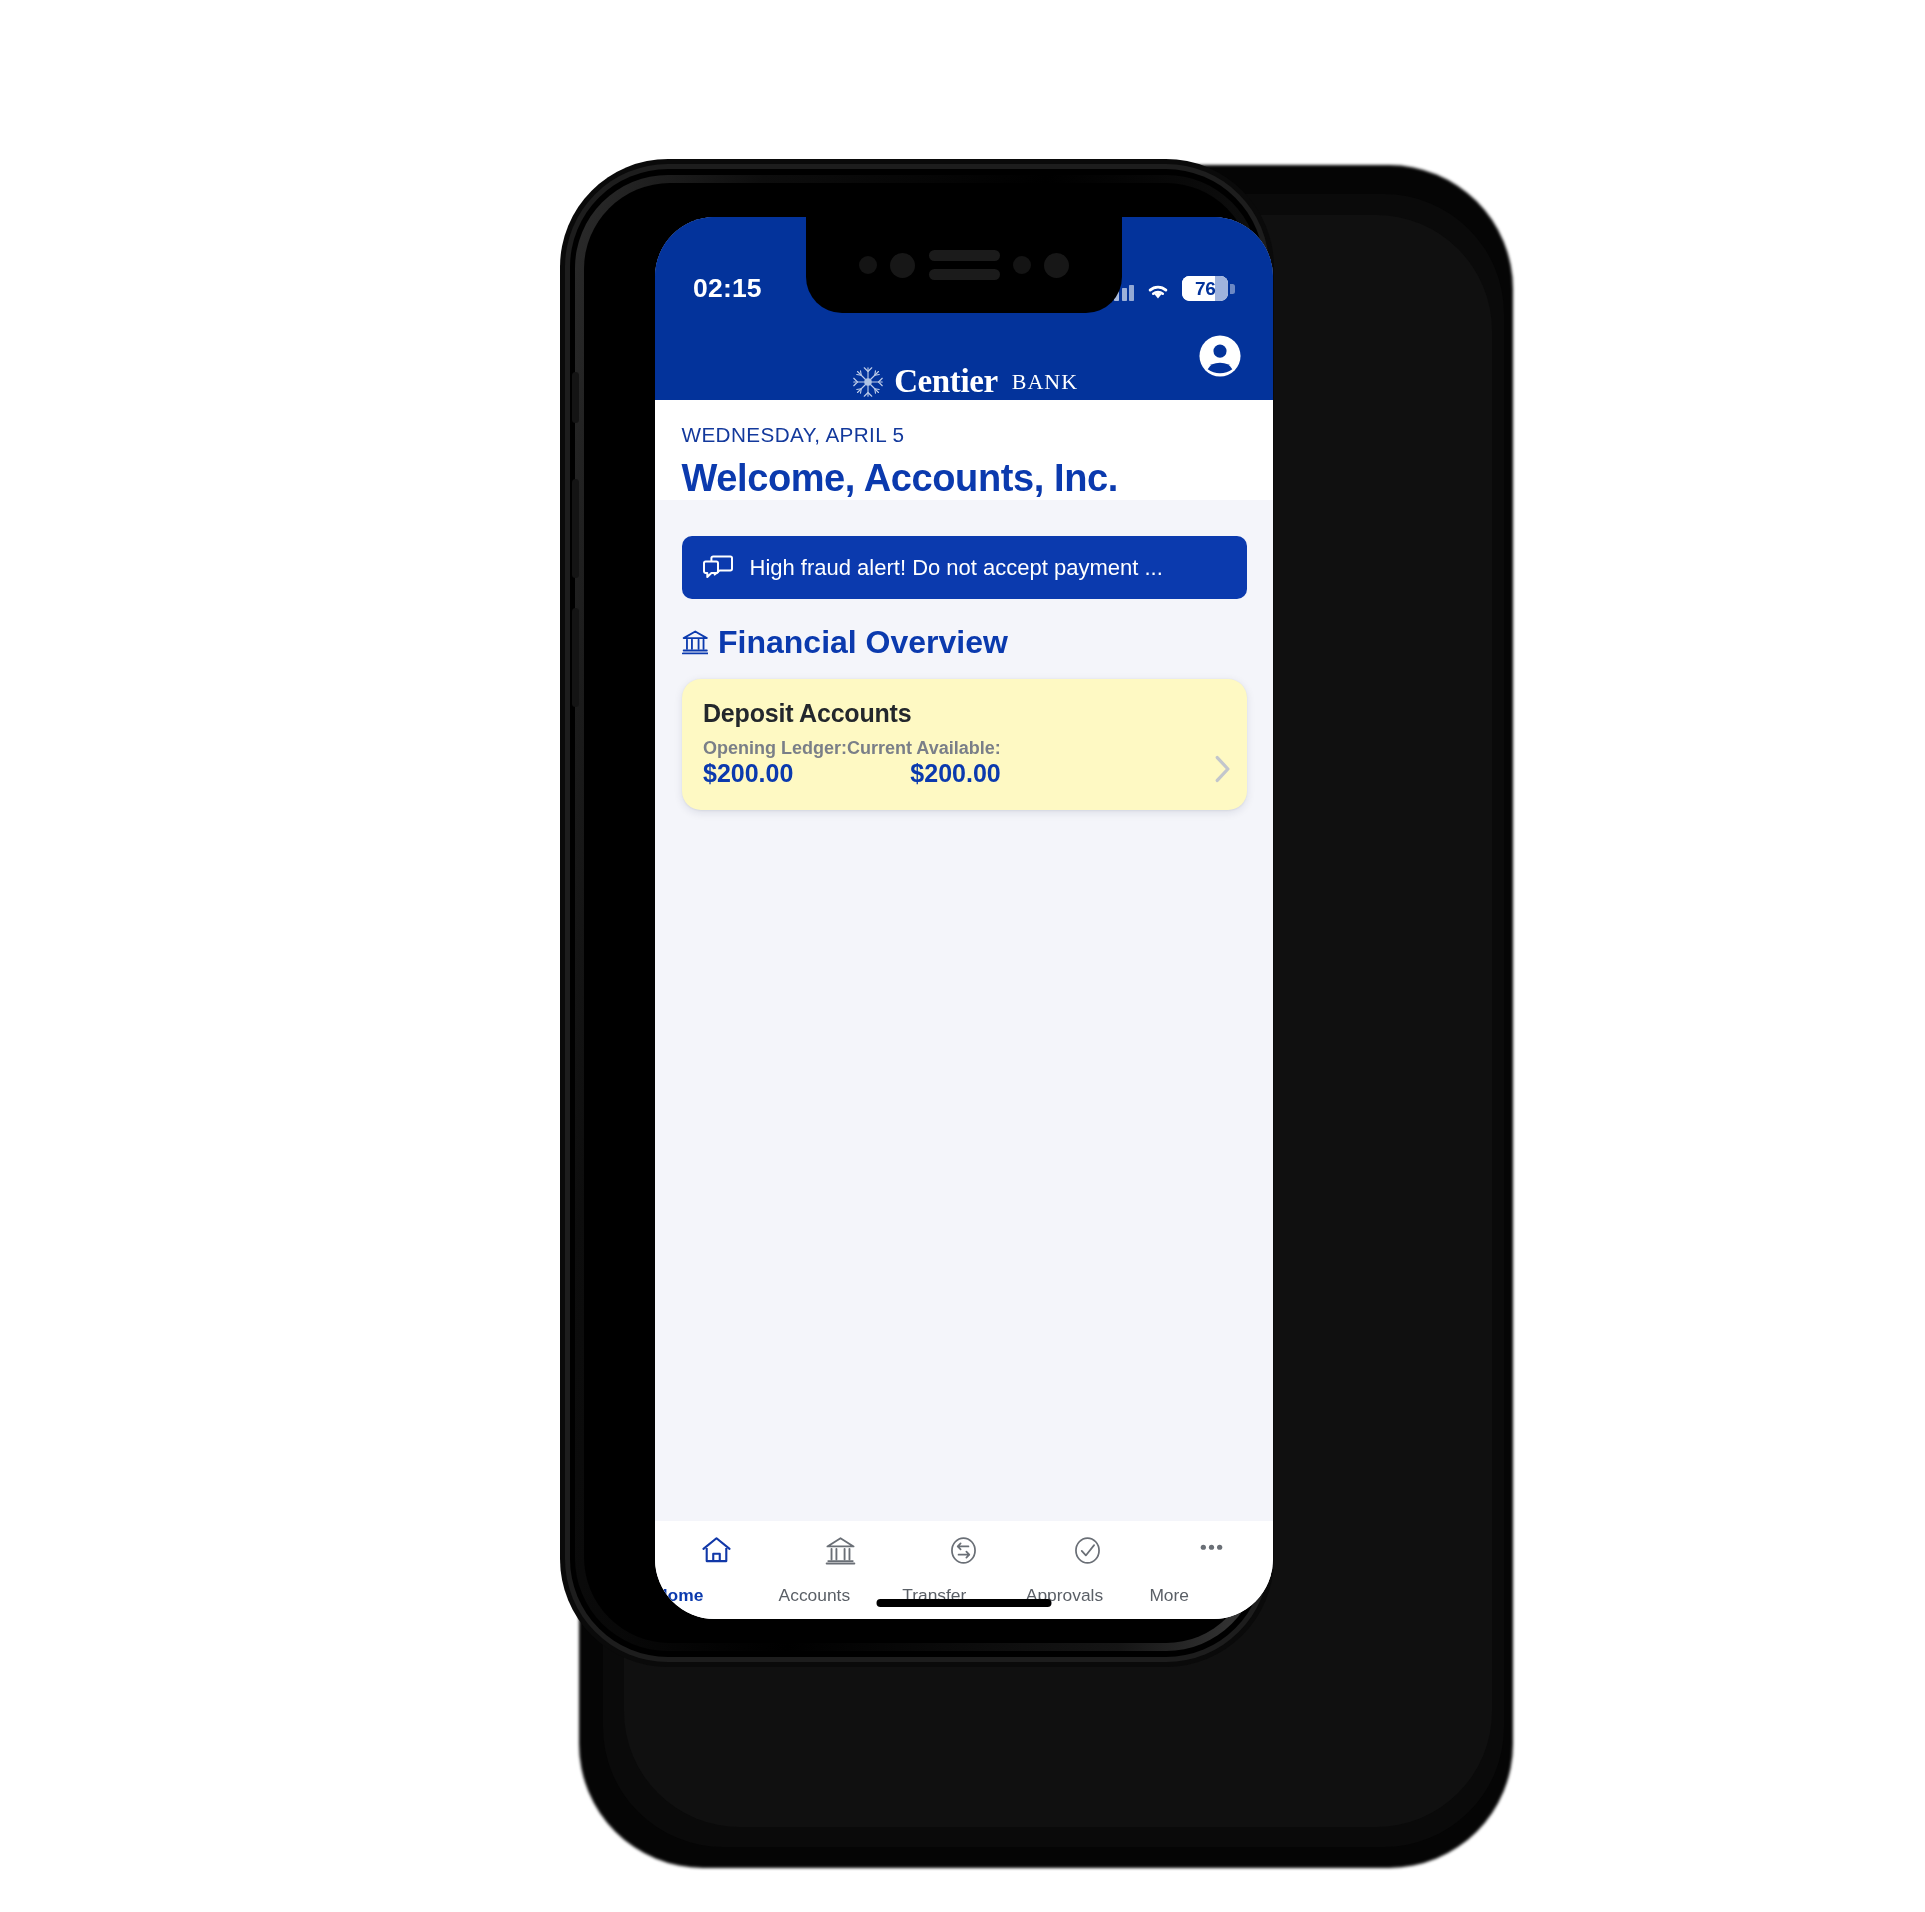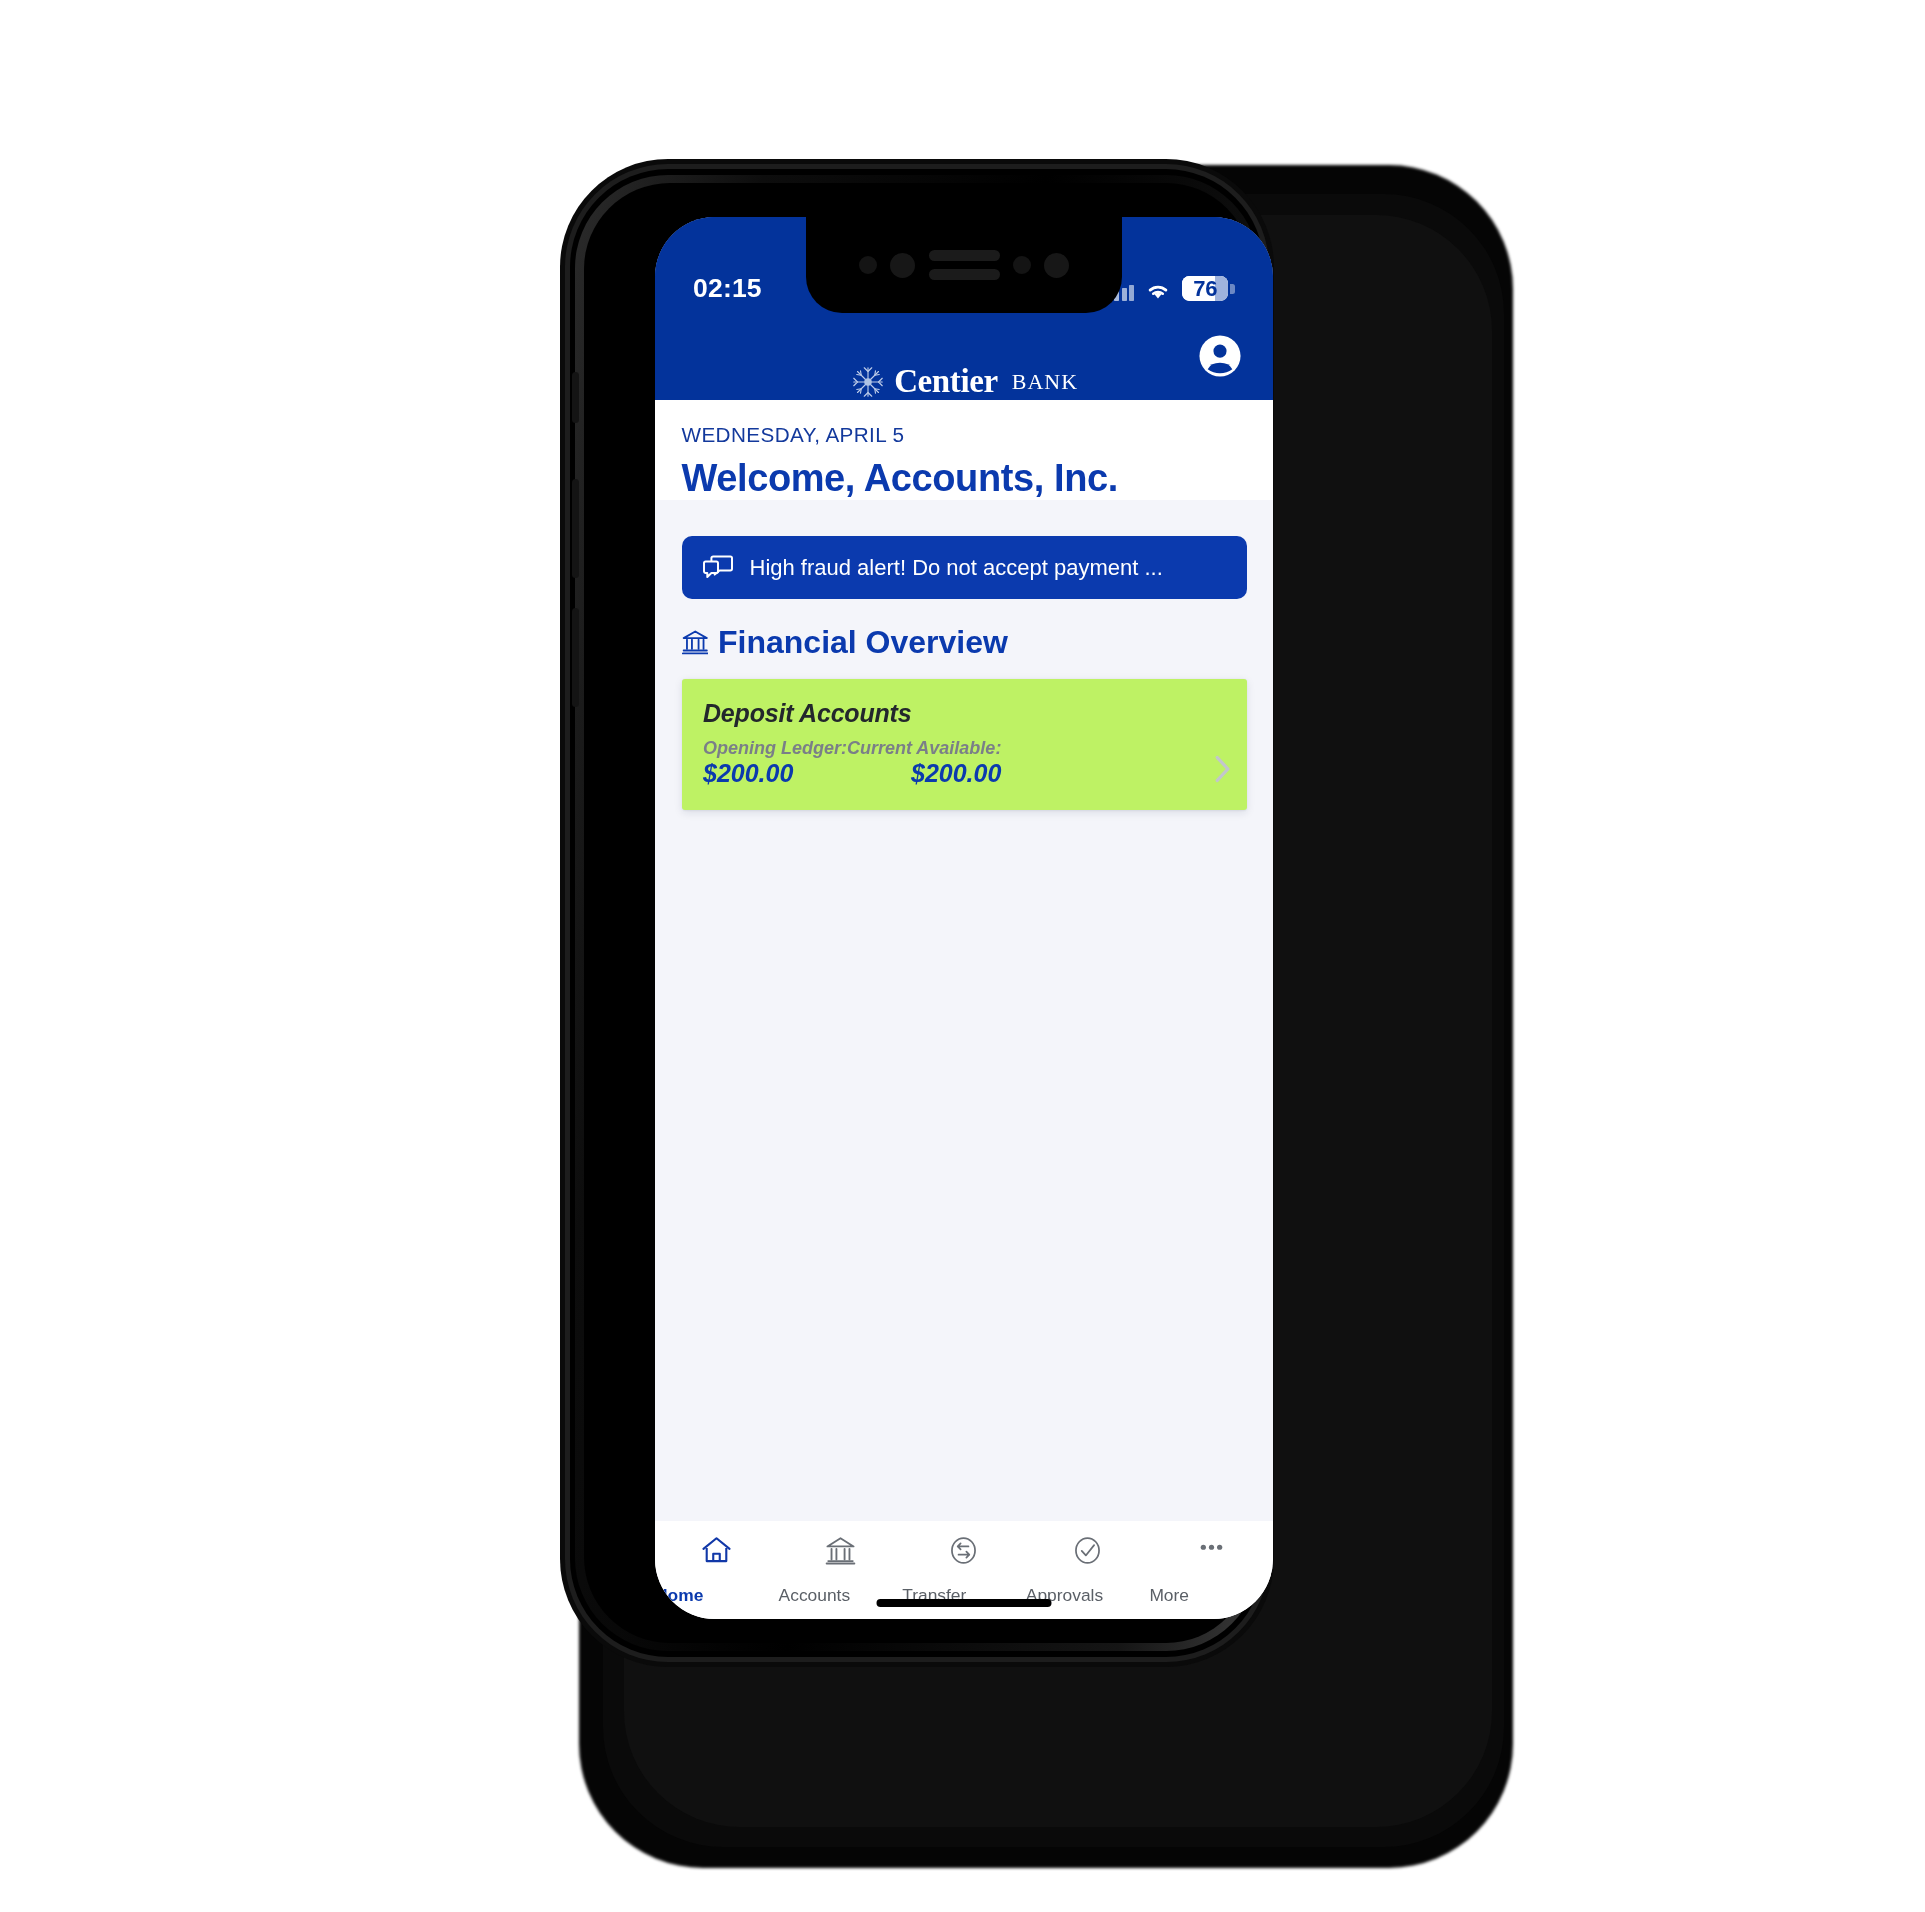--- a/index.html
+++ b/index.html
@@ -124,21 +124,21 @@
   .signal i:nth-child(4){ height: 16.5px; background:#93a9d5;}
   .wifi { width: 28px; height: 21.5px; position: relative; }
   .battery {
     position: relative; width: 46px; height: 25px;
     background:#fff; border-radius: 7.4px;
     display:flex; align-items:center; justify-content:center;
     overflow: hidden;
   }
   .battery .fill { position:absolute; left:0; top:0; bottom:0; width:72%; background:#fff; }
   .battery .empty { position:absolute; right:0; top:0; bottom:0; width:28%; background:#9fb3dd; }
-  .battery span { position: relative; color:#03339B; font-size: 22px; font-weight: 800; z-index:2; letter-spacing:-0.2px;}
+  .battery span { position: relative; color:#03339B; font-size: 19px; font-weight: 800; z-index:2; letter-spacing:-0.2px;}
   .battery-cap { width: 5px; height: 10.7px; background:#6c88c4; border-radius: 0 2.5px 2.5px 0; margin-left:1.7px; }
 
   
   .app-header {
     position: absolute; top: 0; left: 0; right: 0;
     height: 183px;
     background: #03339B;
     z-index: 20;
   }
   .brand-row {
@@ -201,27 +201,26 @@
     display:flex; align-items:center; gap: 10px;
     margin: 25px 26.5px 0 26.5px;
   }
   .section-head .bank-icon { width: 26.5px; height: 26.5px; }
   .section-head .section-title {
     color:#0B3AAE; font-size: 32px; font-weight: 700;
   }
 
   .card {
     margin: 18px 26.5px 0 26.5px;
-    background:#bef264;
-    border-radius: 3px;
+    background:#fef9c3;
+    border-radius: 19px;
     padding: 20px 21.5px 21.5px 21.5px;
     box-shadow: 0 2.5px 8.3px rgba(20,30,70,0.10), 0 0.8px 1.7px rgba(20,30,70,0.06);
     position: relative;
     cursor: pointer;
-    font-style: italic;
   }
   .card-title {
     color:#23272C; font-size: 25px; font-weight: 700; letter-spacing:-0.2px;
   }
   .card-cols {
     display:flex; align-items:flex-start;
     margin-top: 10px; padding-right: 28px;
   }
   .col .col-label {
     color:#7A7F88; font-size: 18px; font-weight: 700;

